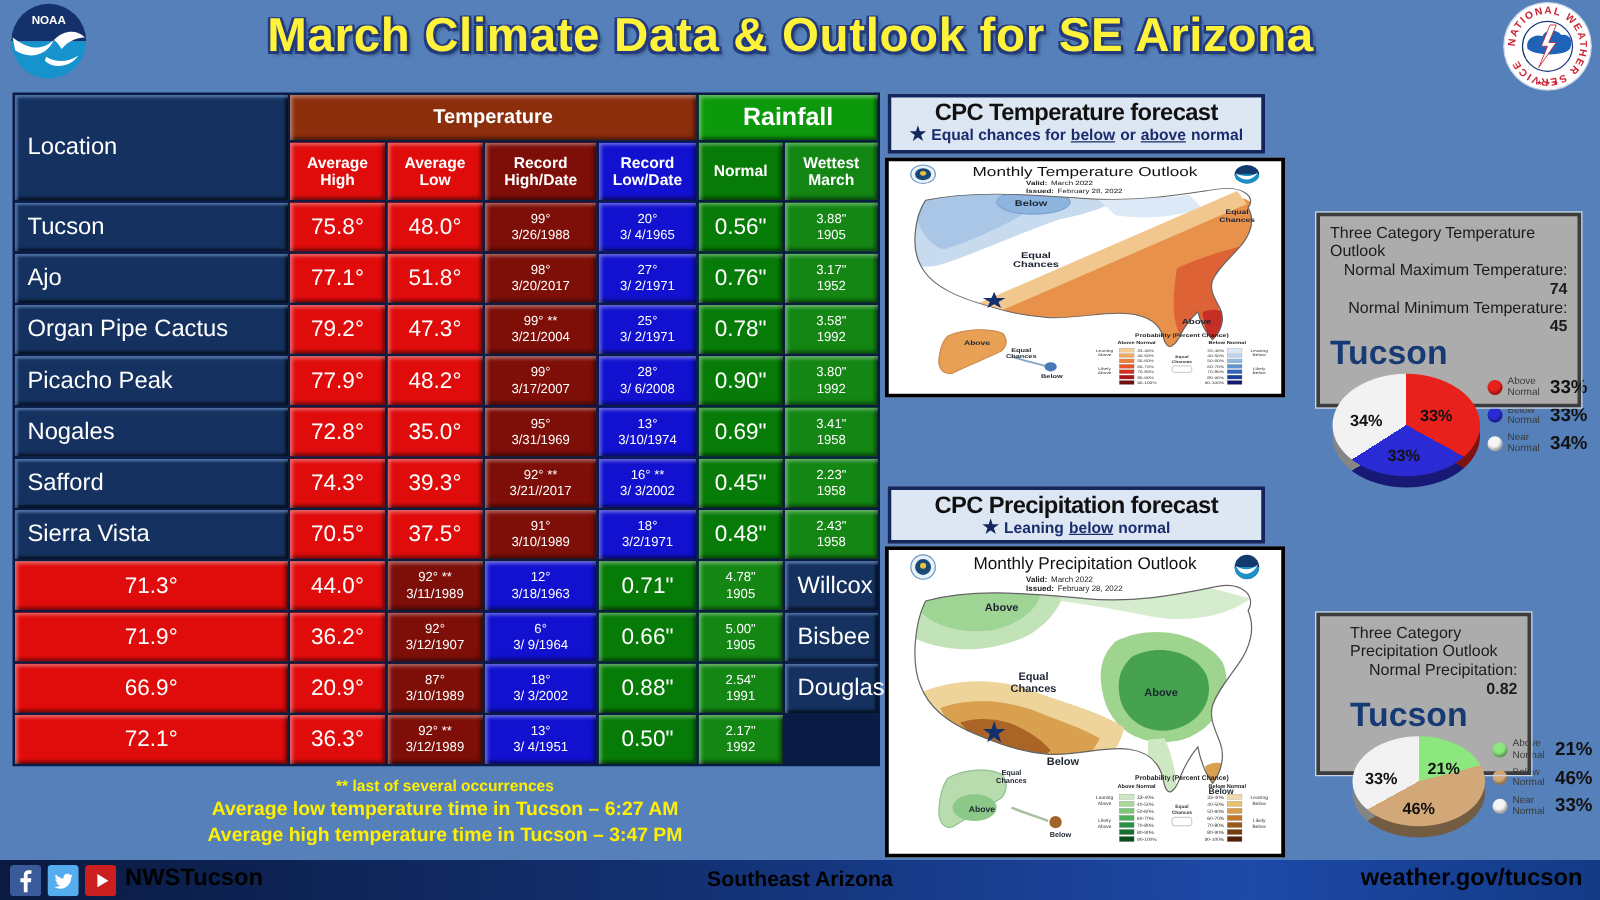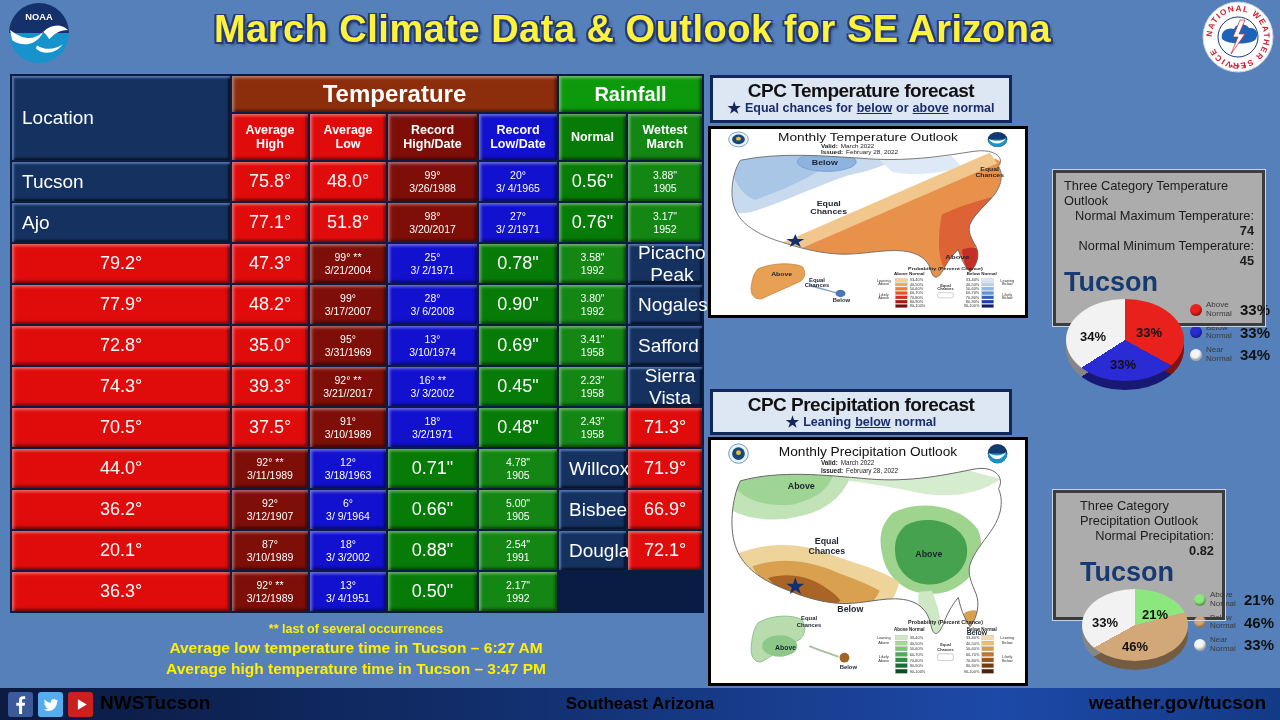--- a/index.html
+++ b/index.html
@@ -15,21 +15,21 @@
   
   .climate-table{left:10px;top:74px;display:inline-grid;
     grid-template-columns:218px 76px 76px 89px 78px 67px 74px;
     grid-template-rows:36px 46px;grid-auto-rows:39px;
     gap:2px;background:#0a1c44;padding:2px;}
   .cell{display:flex;align-items:center;justify-content:center;color:#fff;text-align:center;
     box-shadow:inset 2px 2px 3px rgba(255,255,255,.38),inset -2px -2px 3px rgba(0,0,0,.5);}
   .loc{justify-content:flex-start;padding-left:10px;background:#15315f;font-size:19px;
     box-shadow:inset 2px 2px 2px rgba(130,170,225,.55),inset -2px -2px 2px rgba(0,0,0,.6);}
   .hdr-loc{grid-row:1/3;background:#15315f;font-size:19px;}
-  .grp-temp{grid-column:2/6;background:#8c2e0c;font-size:24px;font-weight:bold;}
+  .grp-temp{grid-column:2/6;background:#8c2e0c;font-size:16px;font-weight:bold;}
   .grp-rain{grid-column:6/8;background:#0c9a0c;font-size:20px;font-weight:bold;}
   .sub{font-size:12.5px;font-weight:bold;line-height:1.15;flex-direction:column;}
   .red{background:#e00c0c;}
   .maroon{background:#7e0e08;}
   .blue{background:#1111cf;}
   .green{background:#077b07;}
   .green2{background:#138613;}
   .big{font-size:18px;}
   .two{flex-direction:column;line-height:1.15;font-size:10.5px;}
   .two .l{font-size:10.5px;}
@@ -166,20 +166,21 @@
     </div>
     <div class="cell blue two">
       <div class="l">27°</div>
       <div class="l">3/ 2/1971</div>
     </div>
     <div class="cell green big">0.76"</div>
     <div class="cell green2 two">
       <div class="l">3.17"</div>
       <div class="l">1952</div>
     </div>
+    <div class="cell loc">Organ Pipe Cactus</div>
     <div class="cell red big">79.2°</div>
     <div class="cell red big">47.3°</div>
     <div class="cell maroon two">
       <div class="l">99° **</div>
       <div class="l">3/21/2004</div>
     </div>
     <div class="cell blue two">
       <div class="l">25°</div>
       <div class="l">3/ 2/1971</div>
     </div>
@@ -278,21 +279,21 @@
       <div class="l">6°</div>
       <div class="l">3/ 9/1964</div>
     </div>
     <div class="cell green big">0.66"</div>
     <div class="cell green2 two">
       <div class="l">5.00"</div>
       <div class="l">1905</div>
     </div>
     <div class="cell loc">Bisbee</div>
     <div class="cell red big">66.9°</div>
-    <div class="cell red big">20.1°</div>
+    <div class="cell red big">20.9°</div>
     <div class="cell maroon two">
       <div class="l">87°</div>
       <div class="l">3/10/1989</div>
     </div>
     <div class="cell blue two">
       <div class="l">18°</div>
       <div class="l">3/ 3/2002</div>
     </div>
     <div class="cell green big">0.88"</div>
     <div class="cell green2 two">

